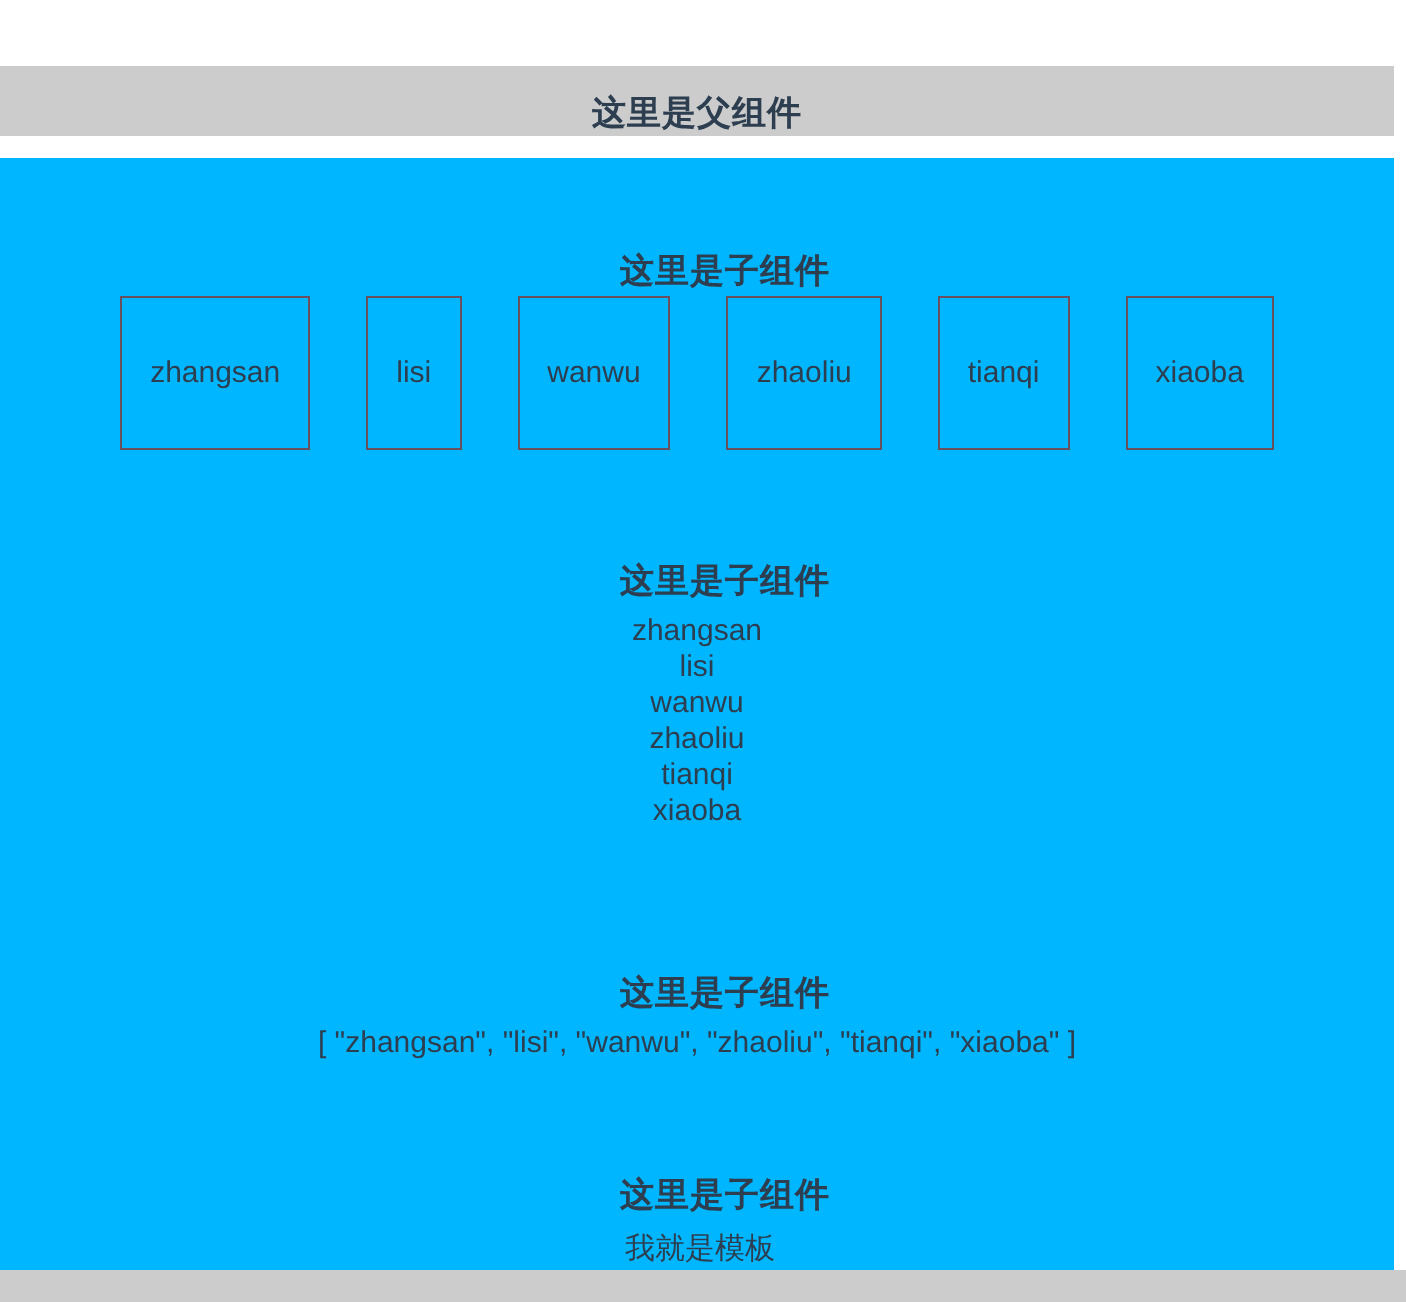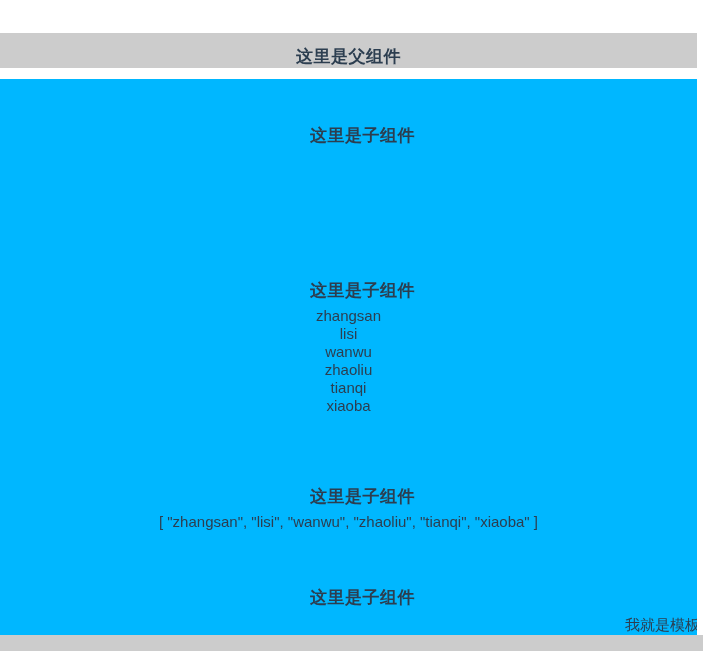--- a/index.html
+++ b/index.html
@@ -131,39 +131,42 @@
     line-height: 18px;
     color: #2c3e50;
   }
 
   
   .slot-line {
     position: absolute;
     left: 0;
     top: 537px;
     width: 700px;
-    text-align: right;
+    text-align: center;
     font-size: 15px;
     line-height: 18px;
     color: #2c3e50;
   }
 </style>
 </head>
 <body>
 
 <div id="page">
 
   <div class="parent-panel">
     <h3 class="parent-title">这里是父组件</h3>
   </div>
 
   <div class="child-panel">
 
     <h3 class="child-title section-boxes-title">这里是子组件</h3>
 
+    <div class="name-box-row">
+      <span class="name-box">zhangsan</span><span class="name-box">lisi</span><span class="name-box">wanwu</span><span class="name-box">zhaoliu</span><span class="name-box">tianqi</span><span class="name-box">xiaoba</span>
+    </div>
 
     <h3 class="child-title section-list-title">这里是子组件</h3>
 
     <ul class="name-list">
       <li>zhangsan</li>
       <li>lisi</li>
       <li>wanwu</li>
       <li>zhaoliu</li>
       <li>tianqi</li>
       <li>xiaoba</li>

